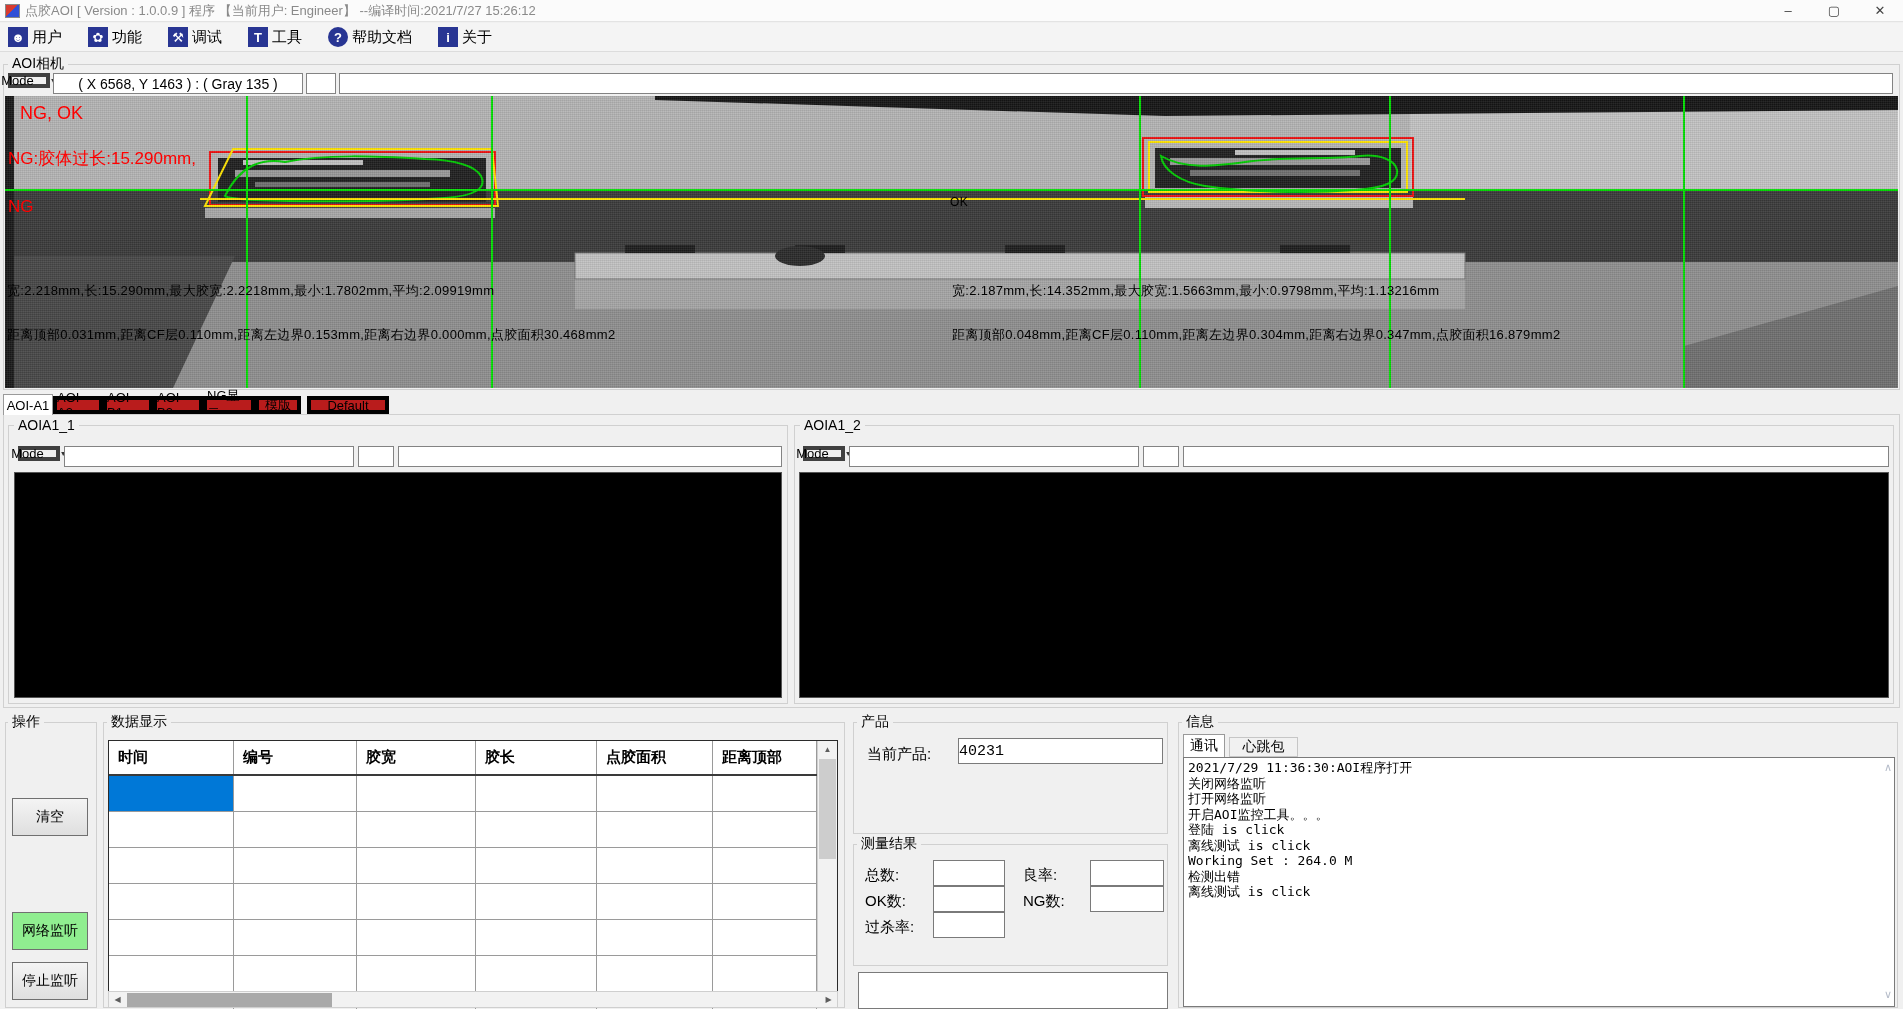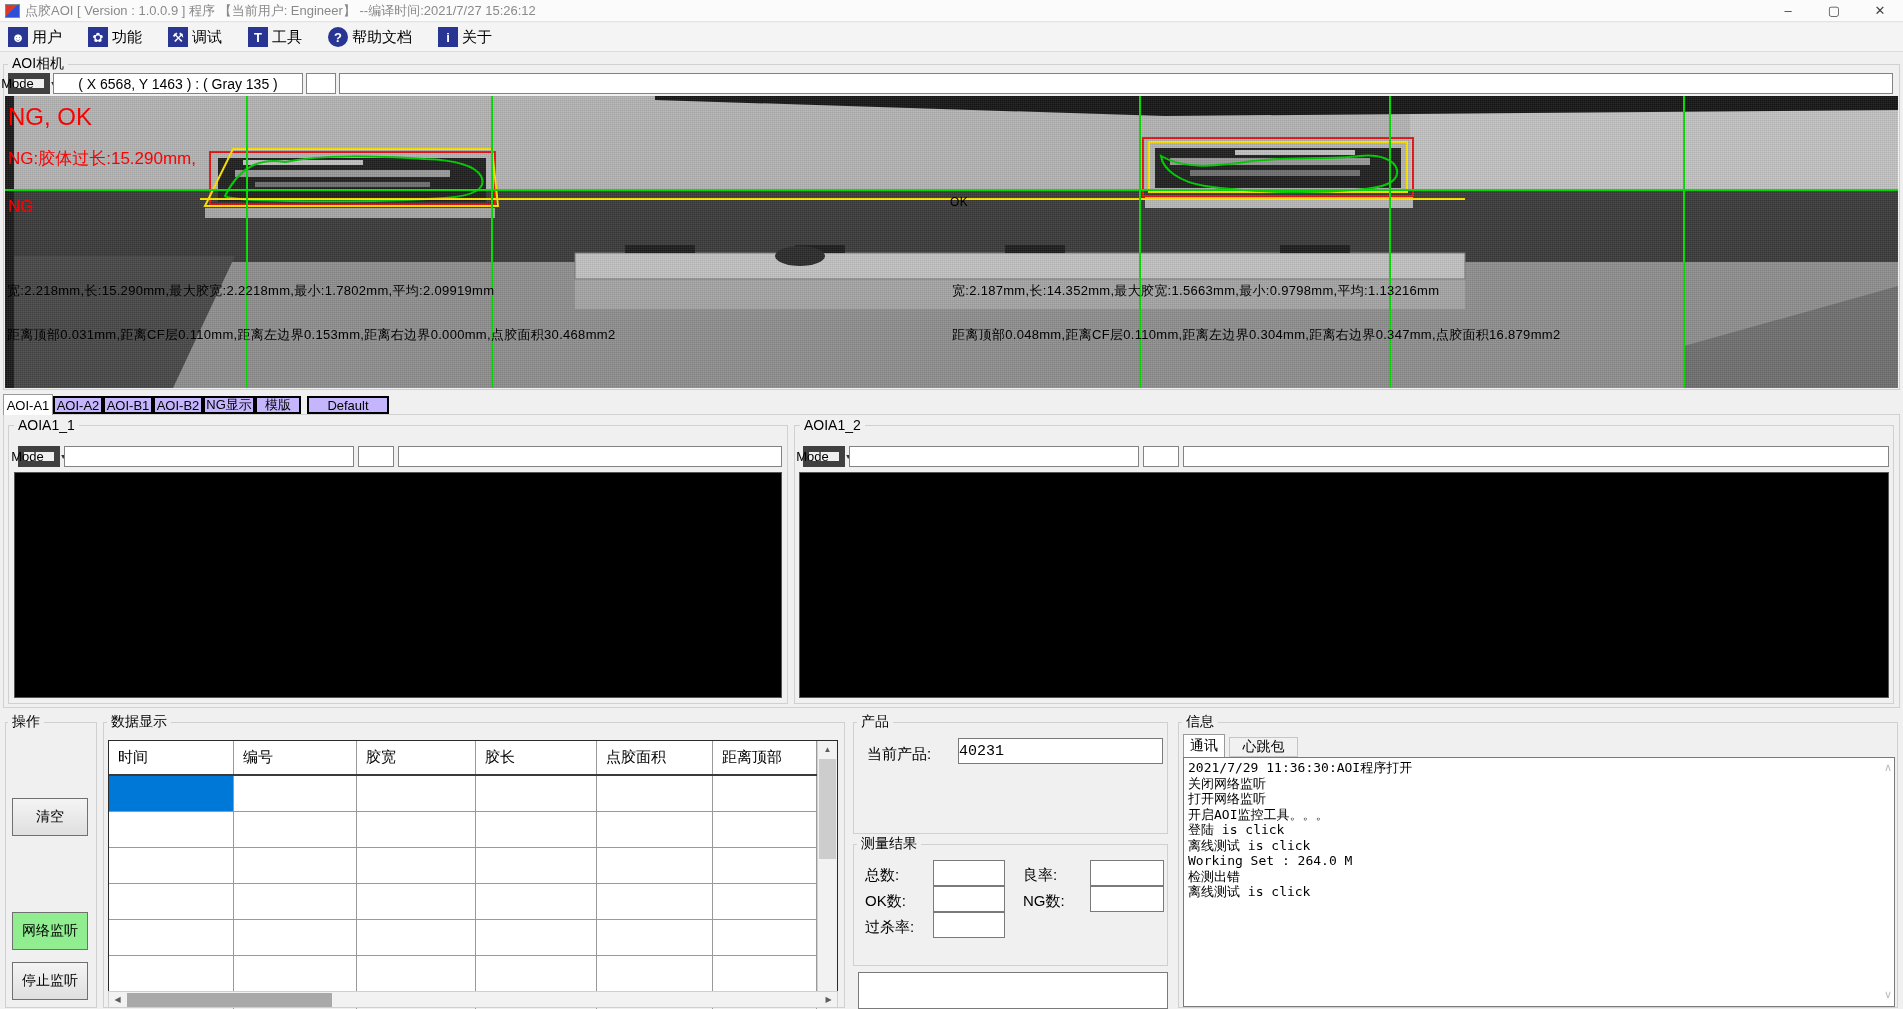--- a/index.html
+++ b/index.html
@@ -18,42 +18,42 @@
     border-bottom:1px solid #dcdcdc;display:flex;align-items:center;padding-left:8px;gap:26px}
   .tbitem{display:flex;align-items:center;gap:4px;font-size:15px}
   .tbicon{width:20px;height:20px;background:#283593;display:flex;align-items:center;justify-content:center;
     color:#fff;font-size:13px;font-weight:bold}
   
   .groupbox{position:absolute;border:1px solid #d0d0d0}
   .gb-label{position:absolute;background:#f0f0f0;padding:0 4px;font-size:14px;z-index:3;white-space:nowrap}
   
   .field{position:absolute;background:#fff;border:1px solid #838383;height:21px;font-size:14px;
     display:flex;align-items:center;justify-content:center;overflow:hidden}
-  .modebtn{position:absolute;height:21px;background:#f0f0f0;border:6px solid #404040;font-size:13px;
+  .modebtn{position:absolute;height:15px;background:#f0f0f0;border:4px solid #404040;font-size:13px;
     display:flex;align-items:center;justify-content:center;gap:16px}
   .modebtn .arr{font-size:7px;color:#333}
   
   .tab{position:absolute;display:flex;align-items:center;justify-content:center;font-size:13px;
-    border:2px solid #000000;background:#c4b5fd;height:18px;top:396px}
+    border:4px solid #000000;background:#b91c1c;height:18px;top:396px}
   .tab.active{background:#fff;border:1px solid #9a9a9a;border-bottom:none;height:21px;top:394px;z-index:4}
   .blackview{position:absolute;background:#000;border:1px solid #555}
   
   .cam-wrap{position:absolute;left:5px;top:96px;width:1893px;height:292px;overflow:hidden}
   .grain{position:absolute;inset:0;pointer-events:none;background-image:
     repeating-linear-gradient(0deg,rgba(255,255,255,.05) 0 1px,rgba(0,0,0,.05) 1px 2px),
     repeating-linear-gradient(90deg,rgba(255,255,255,.04) 0 1px,rgba(0,0,0,.04) 1px 2px)}
   .ov{position:absolute;white-space:nowrap;line-height:1.1}
   .red{color:#ff0000}
   .bluetx{color:#000000;font-size:13px;letter-spacing:.3px}
   
   .tablebox{position:absolute;left:108px;top:740px;width:730px;height:268px;background:#fff;
     border:1px solid #2b2b2b;display:flex}
   .tgrid{width:708px}
   .thead{display:grid;grid-template-columns:125px 123px 119px 121px 116px 104px;height:35px;
-    border-bottom:2px solid #3a3a3a;font-weight:normal;font-size:15px}
+    border-bottom:2px solid #3a3a3a;font-weight:bold;font-size:15px}
   .thead div{border-right:1px solid #9a9a9a;display:flex;align-items:center;padding-left:9px}
   .trow{display:grid;grid-template-columns:125px 123px 119px 121px 116px 104px;height:36px;
     border-bottom:1px solid #9a9a9a}
   .trow div{border-right:1px solid #9a9a9a}
   .sel{background:#0078d7}
   
   .vscroll{width:20px;background:#f2f2f2;border-left:1px solid #cfcfcf;position:relative}
   .sarrow{position:absolute;left:0;width:19px;height:17px;display:flex;align-items:center;justify-content:center;
     color:#5d5d5d;font-size:8px;background:#f2f2f2}
   .vthumb{position:absolute;left:1px;top:18px;width:17px;height:100px;background:#cdcdcd}
@@ -169,21 +169,21 @@
 
     <line x1="195" y1="103" x2="1460" y2="103" stroke="#ffe400" stroke-width="2"></line>
     <line x1="0" y1="94" x2="1893" y2="94" stroke="#00e000" stroke-width="2"></line>
     <line x1="242" y1="0" x2="242" y2="292" stroke="#00e000" stroke-width="2"></line>
     <line x1="487" y1="0" x2="487" y2="292" stroke="#00e000" stroke-width="2"></line>
     <line x1="1135" y1="0" x2="1135" y2="292" stroke="#00e000" stroke-width="2"></line>
     <line x1="1385" y1="0" x2="1385" y2="292" stroke="#00e000" stroke-width="2"></line>
     <line x1="1679" y1="0" x2="1679" y2="292" stroke="#00e000" stroke-width="2"></line>
   </svg>
   <div class="grain"></div>
-  <div class="ov red" style="left:3px;top:8px;font-size:24px">NG, OK</div>
+  <div class="ov red" style="left:15px;top:8px;font-size:18px">NG, OK</div>
   <div class="ov red" style="left:3px;top:54px;font-size:17px">NG:胶体过长:15.290mm,</div>
   <div class="ov red" style="left:3px;top:102px;font-size:17px">NG</div>
   <div class="ov bluetx" style="left:945px;top:100px;font-size:12px">OK</div>
   <div class="ov bluetx" style="left:2px;top:188px">宽:2.218mm,长:15.290mm,最大胶宽:2.2218mm,最小:1.7802mm,平均:2.09919mm</div>
   <div class="ov bluetx" style="left:2px;top:232px">距离顶部0.031mm,距离CF层0.110mm,距离左边界0.153mm,距离右边界0.000mm,点胶面积30.468mm2</div>
   <div class="ov bluetx" style="left:947px;top:188px">宽:2.187mm,长:14.352mm,最大胶宽:1.5663mm,最小:0.9798mm,平均:1.13216mm</div>
   <div class="ov bluetx" style="left:947px;top:232px">距离顶部0.048mm,距离CF层0.110mm,距离左边界0.304mm,距离右边界0.347mm,点胶面积16.879mm2</div>
 </div>
 
 <div class="tab active" style="left:3px;width:50px">AOI-A1</div>

